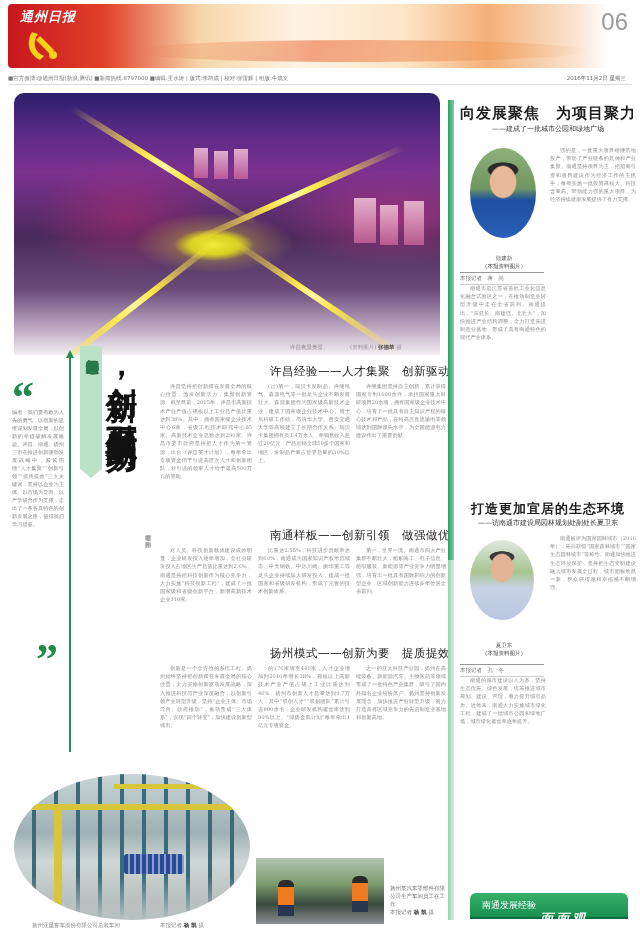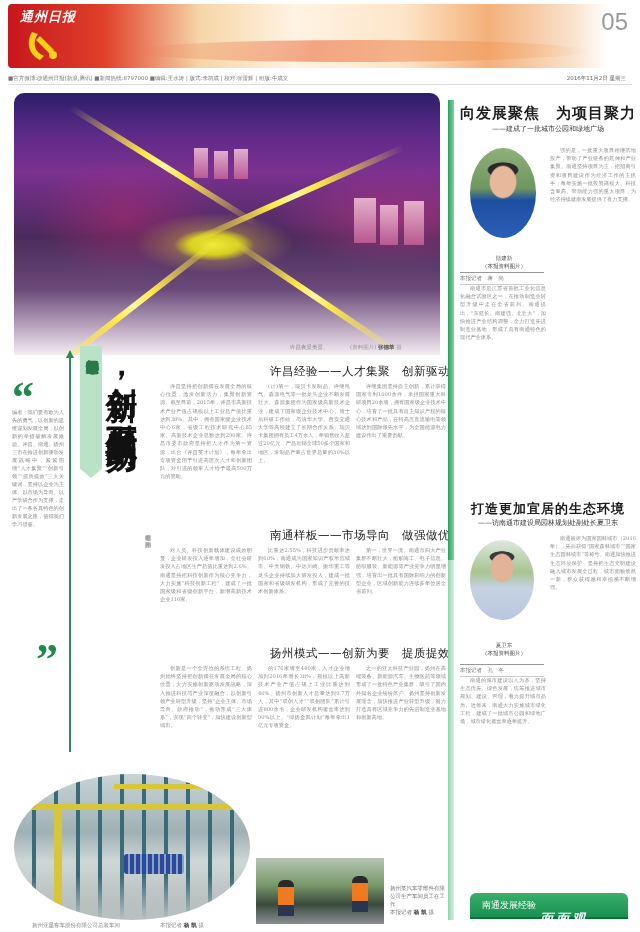--- a/index.html
+++ b/index.html
@@ -187,21 +187,21 @@
 <body>
 
 <div class="banner">
   <span class="logo-name">通州日报</span>
   <svg class="party-emblem" viewBox="0 0 40 40">
     <path d="M10 6 C 4 16, 6 28, 18 34 L 22 30 C 12 26, 10 16, 16 8 Z" fill="#f7d117"></path>
     <path d="M18 10 L 32 24 L 28 28 L 14 14 Z" fill="#f7d117"></path>
     <circle cx="31" cy="29" r="4" fill="#f7d117"></circle>
   </svg>
 </div>
-<span class="page-number">05</span>
+<span class="page-number">06</span>
 <span class="meta-line">■官方微博:@通州日报(新浪,腾讯) ■新闻热线:8797000 ■编辑:王水涛 | 版式:李凯成 | 校对:张雷辉 | 组版:牛成文</span>
 <span class="date-line">2016年11月2日 星期三</span>
 <div class="top-rule"></div>
 
 <div class="hero">
   <div class="road" style="left:40px; top:70px; width:220px; transform:rotate(32deg);"></div>
   <div class="road" style="left:160px; top:100px; width:240px; transform:rotate(-24deg);"></div>
   <div class="road" style="left:10px; top:210px; width:220px; transform:rotate(-38deg);"></div>
   <div class="road" style="left:200px; top:200px; width:200px; transform:rotate(34deg);"></div>
   <div class="bldg" style="left:340px; top:105px; width:22px; height:45px;"></div>
@@ -222,21 +222,21 @@
 <div class="green-vline"></div>
 <div class="series-label">许昌南通扬州样板解读④</div>
 <div class="main-headline">创新，引领发展的第一动力</div>
 <div class="byline-vertical">本报记者 孙国炜</div>
 
 <div class="section-head" style="top:364px;">许昌经验——人才集聚　创新驱动</div>
 <div class="col-text" style="left:160px; top:382px; width:92px; height:136px;">许昌坚持把创新摆在发展全局的核心位置，激发创新活力，集聚创新资源。截至目前，2015年，许昌市高新技术产业产值占规模以上工业总产值比重达到38%。其中，拥有国家级企业技术中心6家，省级工程技术研究中心85家。高新技术企业总数达到290家。许昌市委市政府坚持把人才作为第一资源，出台《许昌英才计划》，每年拿出专项资金用于引进高层次人才和创新团队，对引进的领军人才给予最高500万元的资助。</div>
 <div class="col-text" style="left:258px; top:382px; width:92px; height:136px;">(计)第一，瑞贝卡发制品、许继电气、森源电气等一批龙头企业不断发展壮大。森源集团作为国家级高新技术企业，建成了国家级企业技术中心、博士后科研工作站，与清华大学、西安交通大学等高校建立了长期合作关系。瑞贝卡集团拥有员工4万余人，年销售收入超过20亿元，产品远销全球50多个国家和地区，发制品产量占世界总量的30%以上。</div>
 <div class="col-text" style="left:356px; top:382px; width:90px; height:136px;">许继集团坚持自主创新，累计获得国家专利1000余件，承担国家重大科研项目20余项，拥有国家级企业技术中心，培育了一批具有自主知识产权的核心技术和产品，在特高压直流输电等领域达到国际领先水平，为全国能源电力建设作出了重要贡献。</div>
 
-<div class="section-head" style="top:528px;">南通样板——市场导向　做强做优</div>
+<div class="section-head" style="top:528px;">南通样板——创新引领　做强做优</div>
 <div class="col-text" style="left:160px; top:546px; width:92px; height:94px;">对人员、科技创新载体建设成效明显，企业研发投入逐年增加，全社会研发投入占地区生产总值比重达到2.6%。南通坚持把科技创新作为核心竞争力，大力实施“科技创新工程”，建成了一批国家级和省级创新平台，新增高新技术企业110家。</div>
 <div class="col-text" style="left:258px; top:546px; width:92px; height:94px;">比重达2.55%，科技进步贡献率达到60%，南通成为国家知识产权示范城市。中天钢铁、中远川崎、振华重工等龙头企业持续加大研发投入，建成一批国家和省级研发机构，形成了完善的技术创新体系。</div>
 <div class="col-text" style="left:356px; top:546px; width:90px; height:94px;">第一，世界一流。南通市四大产业集群不断壮大，船舶海工、电子信息、纺织服装、新能源等产业竞争力明显增强，培育出一批具有国际影响力的创新型企业，区域创新能力连续多年位居全省前列。</div>
 
 <div class="section-head" style="top:646px;">扬州模式——创新为要　提质提效</div>
 <div class="col-text" style="left:160px; top:664px; width:92px; height:108px;">创新是一个全方位的系统工程。扬州始终坚持把创新摆在发展全局的核心位置，大力实施创新驱动发展战略，深入推进科技与产业深度融合，以创新引领产业转型升级，坚持“企业主体、市场导向、政府推动”，推动形成“三大体系”，实现“四个转变”，加快建设创新型城市。</div>
 <div class="col-text" style="left:258px; top:664px; width:92px; height:180px;">的176家增至440家，人才企业增加到2016年增长38%，规模以上高新技术产业产值占规上工业比重达到46%。扬州市创新人才总量达到9.7万人，其中“双创人才”“双创团队”累计引进800余名，企业研发机构覆盖率达到90%以上。“绿扬金凤计划”每年拿出1亿元专项资金。</div>
 <div class="col-text" style="left:356px; top:664px; width:90px; height:180px;">之一的亚太科技产业园，扬州在高端装备、新能源汽车、生物医药等领域形成了一批特色产业集群，吸引了国内外知名企业纷纷落户。扬州坚持创新发展理念，加快推进产业转型升级，努力打造具有区域竞争力的先进制造业基地和创新高地。</div>
 
 <div class="factory-photo">

